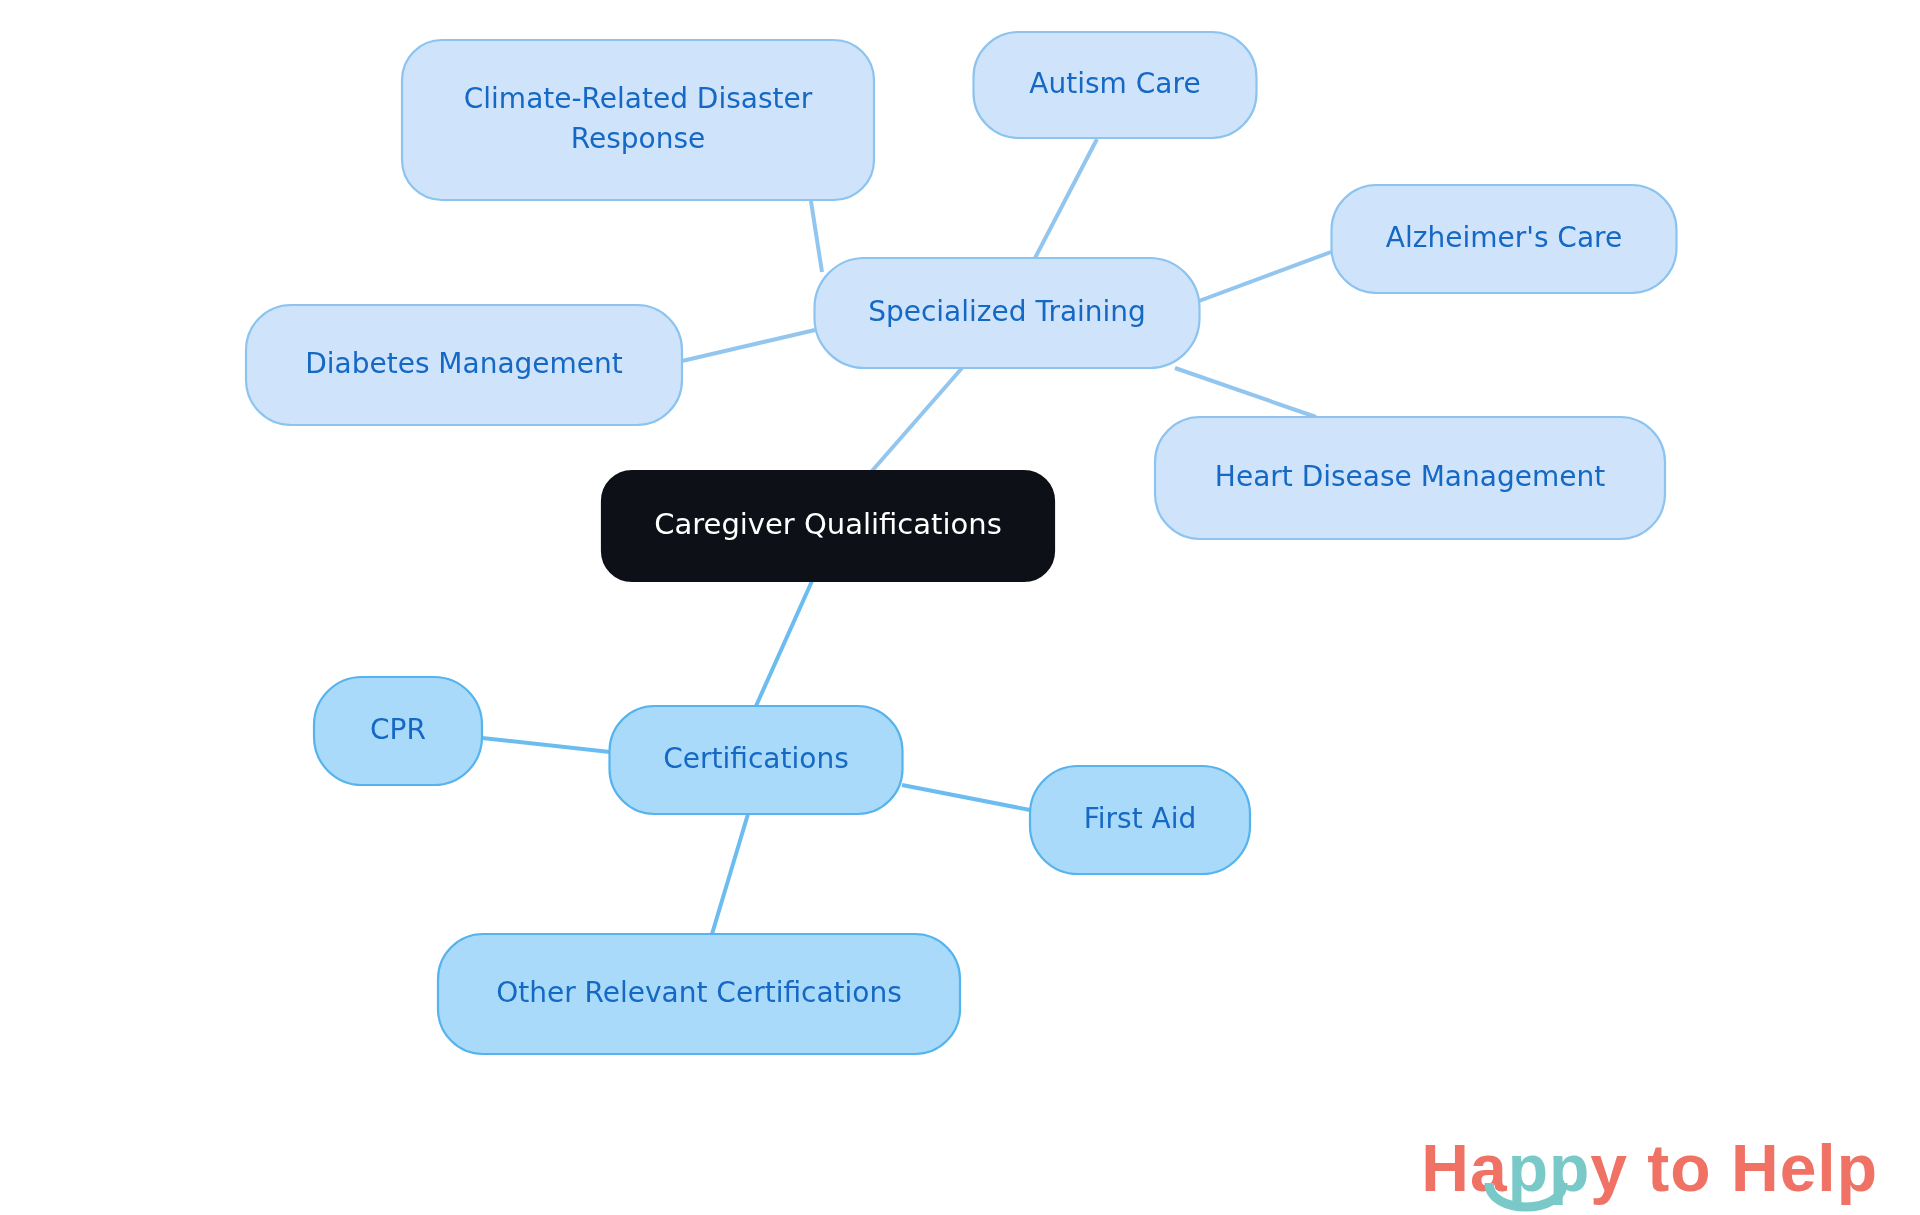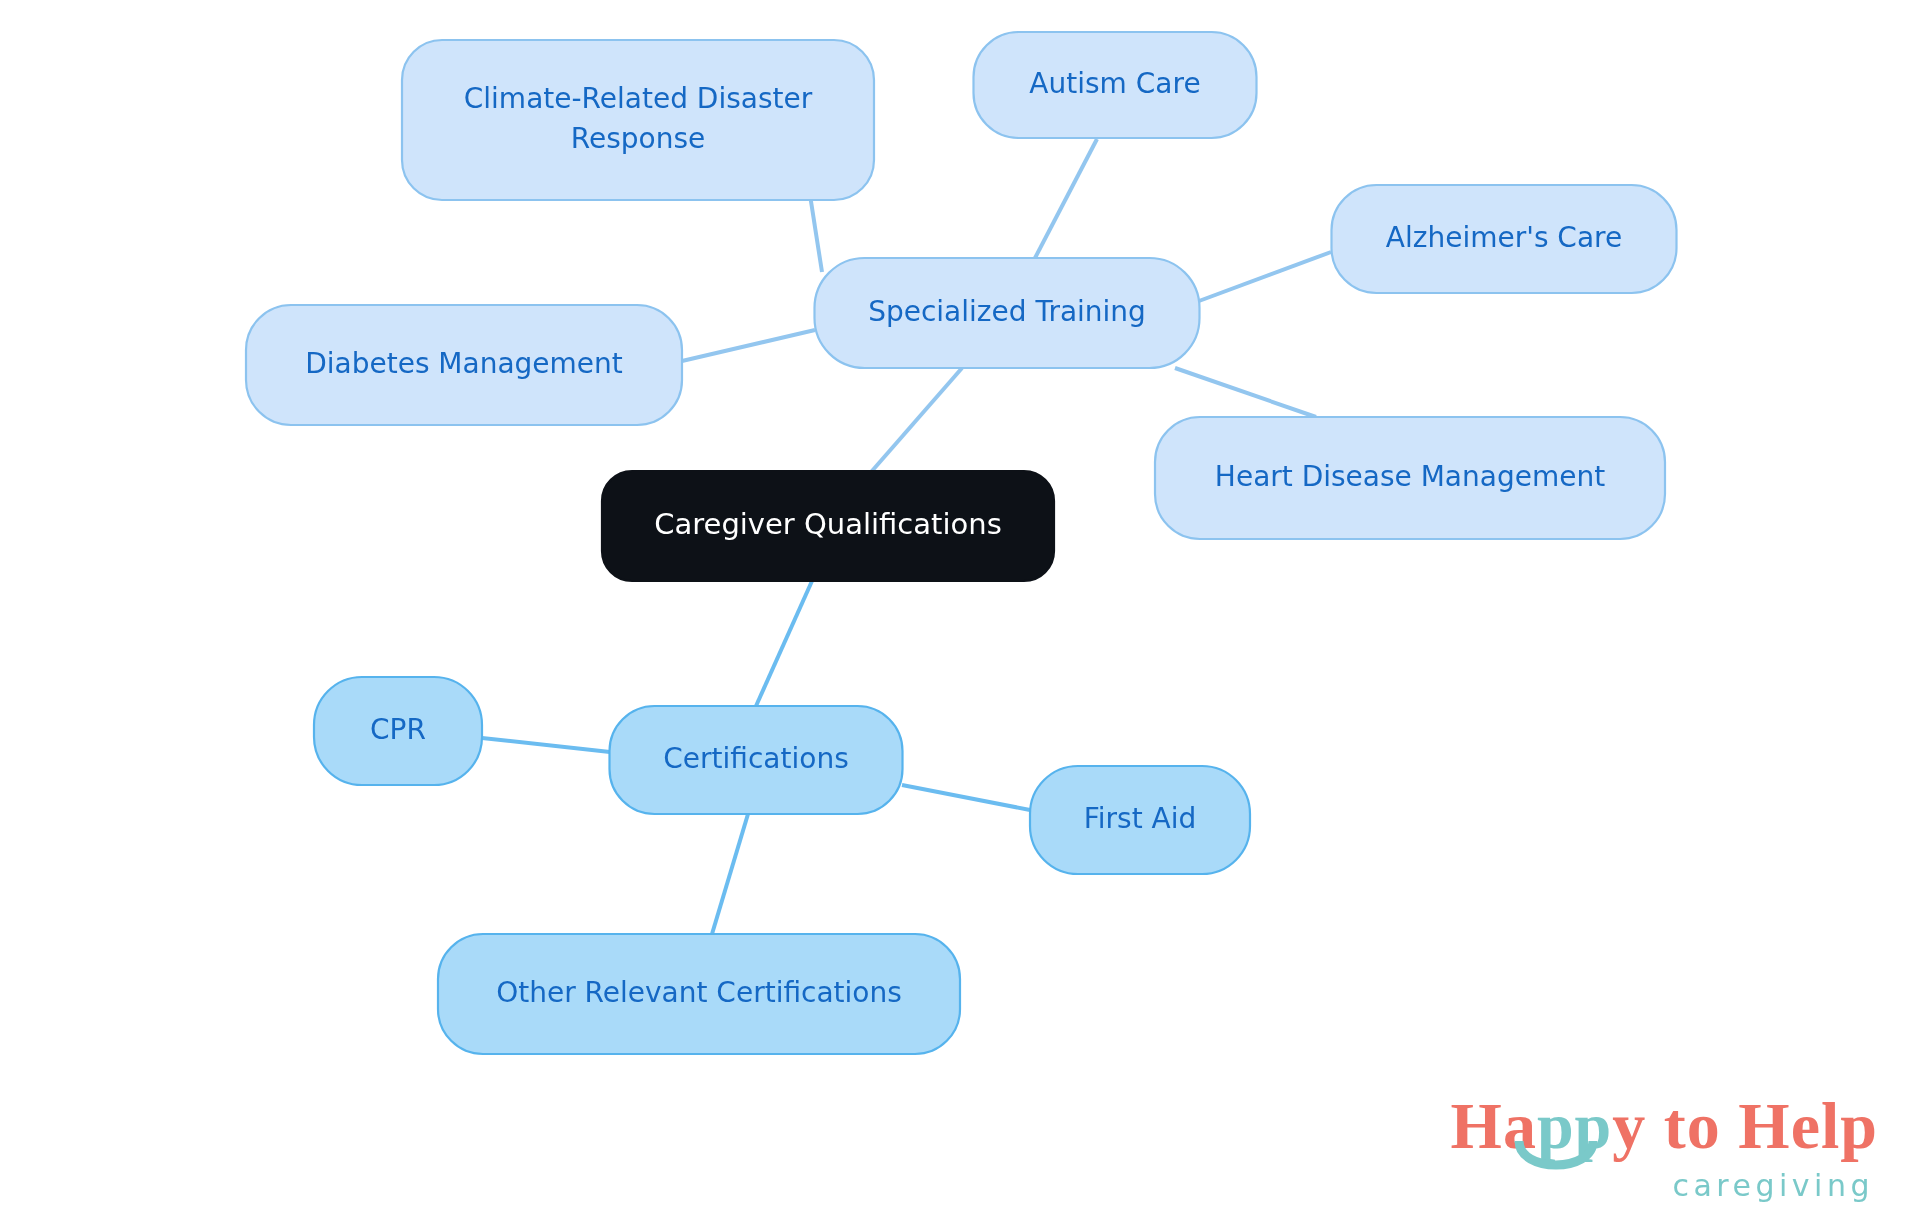--- a/index.html
+++ b/index.html
@@ -80,21 +80,21 @@
   
   #brand-logo {
     position: absolute;
     right: 42px;
     bottom: 14px;
     text-align: right;
     line-height: 1;
     user-select: none;
   }
   #brand-wordmark {
-    font-family: Liberation Serif, serif;
+    font-family: Liberation Sans, sans-serif;
     font-weight: bold;
     font-size: 66px;
     letter-spacing: 1px;
     white-space: nowrap;
   }
   .brand-coral { color: #ef7265; }
   .brand-teal  { color: #7ac9c9; }
 
   #brand-smile-wrap {
     position: relative;
@@ -179,14 +179,13 @@
     </g>
 </svg>
 
 <div id="brand-logo">
   <div id="brand-wordmark"><span class="brand-coral">H</span><span class="brand-coral">a</span><span class="brand-teal">pp</span><span class="brand-coral">y to H</span><span class="brand-coral">el</span><span class="brand-coral">p</span></div>
   <div id="brand-smile-wrap">
     <svg id="brand-smile" width="86" height="46" viewBox="0 0 86 46">
       <path d="M6 2 C6 34, 80 34, 80 2" fill="none" stroke="#7ac9c9" stroke-width="9" stroke-linecap="butt"></path>
     </svg>
   </div>
-  <div id="brand-tagline">caregiving</div>
 </div>
 
 </body></html>

